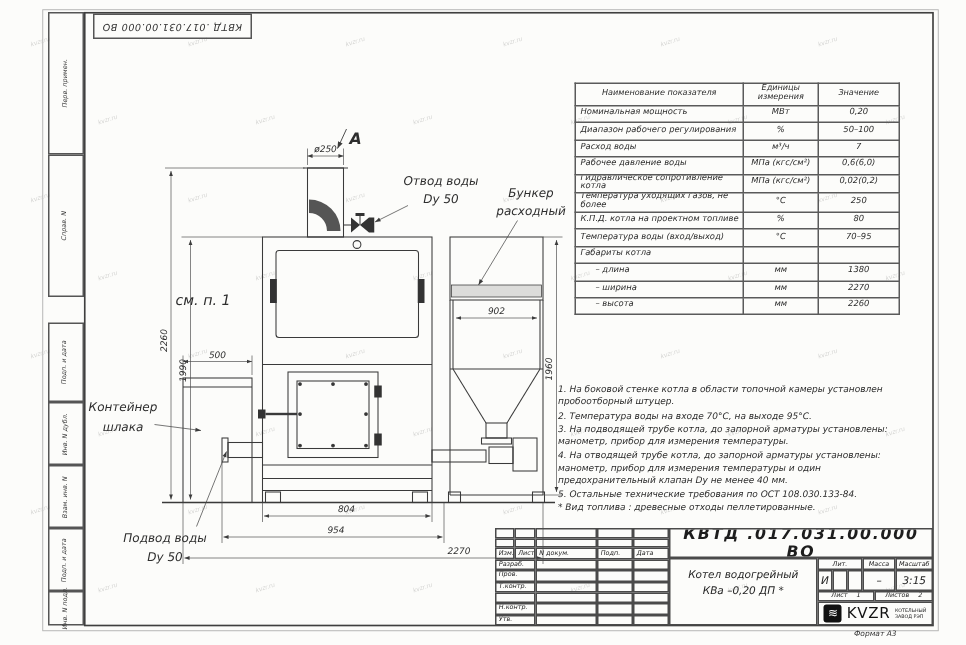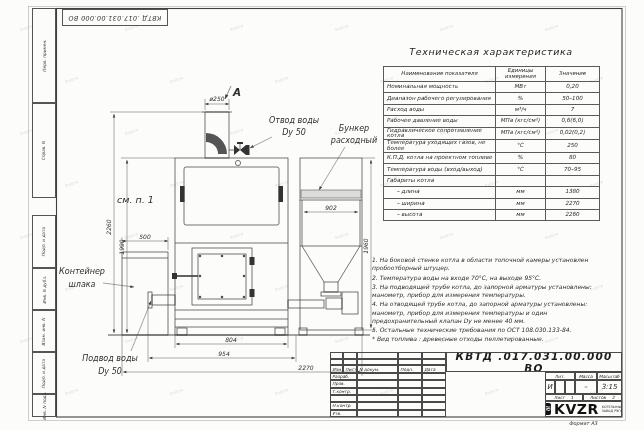--- a/index.html
+++ b/index.html
@@ -39,21 +39,21 @@
   .cell{position:absolute;border:0.5px solid #4a4a4a;font-size:4.3px;color:#222;
         display:flex;align-items:center;overflow:hidden;}
   .cc{justify-content:center;text-align:center;}
   .doc-num{font-size:10.5px;font-weight:600;letter-spacing:1.2px;color:#1d1d1d;}
   .prod{flex-direction:column;justify-content:flex-start;padding-top:5px;font-size:7px;line-height:1.5;color:#1f1f1f;}
   .bigv{font-size:7px;}
   .sheetcell{gap:6px;justify-content:center;}
   .logo-cell{display:flex;align-items:center;justify-content:center;gap:3px;font-style:normal;}
   .logo-mark{width:12px;height:12px;background:#111;border-radius:2px;color:#fff;display:flex;
              align-items:center;justify-content:center;font-size:8px;line-height:1;}
-  .logo-word{font-size:14px;font-weight:bold;letter-spacing:.5px;color:#111;}
+  .logo-word{font-size:10px;font-weight:normal;letter-spacing:.5px;color:#111;}
   .logo-sub{font-size:3.2px;line-height:1.3;color:#222;text-transform:uppercase;}
   .fmt{position:absolute;left:545px;top:419.5px;width:77px;text-align:center;
        font-size:5px;font-style:italic;color:#333;}
 </style>
 </head>
 <body>
 
 <div class="page">
 
   <div id="wm-layer">
@@ -269,21 +269,20 @@
       <span>Взам. инв. N</span>
     </div>
   <div class="strip" style="top:352px;height:42px;">
       <span>Подп. и дата</span>
     </div>
   <div class="strip" style="top:394px;height:23px;">
       <span>Инв. N подл.</span>
     </div>
 
   <div class="spec">
-    <div class="spec-title">Техническая характеристика</div>
     <table class="spec-t">
       <colgroup>
           <col class="c1">
           <col class="c2">
           <col class="c3">
         </colgroup>
       <thead>
         <tr>
           <th>Наименование показателя</th>
           <th>Единицы измерения</th>
@@ -404,20 +403,24 @@
         <div class="cell" style="left: 68px; top: 50.32px; width: 24px; height: 7.33px; justify-content: center; padding-left: 0px; font-size: 4.3px;"></div>
         <div class="cell" style="left: 92px; top: 50.32px; width: 24px; height: 7.33px; justify-content: center; padding-left: 0px; font-size: 4.3px;"></div>
         <div class="cell" style="left: 0px; top: 57.65px; width: 27px; height: 7.33px; justify-content: flex-start; padding-left: 1.5px; font-size: 4.3px;">Утв.</div>
         <div class="cell" style="left: 27px; top: 57.65px; width: 41px; height: 7.33px; justify-content: center; padding-left: 0px; font-size: 4.3px;"></div>
         <div class="cell" style="left: 68px; top: 57.65px; width: 24px; height: 7.33px; justify-content: center; padding-left: 0px; font-size: 4.3px;"></div>
         <div class="cell" style="left: 92px; top: 57.65px; width: 24px; height: 7.33px; justify-content: center; padding-left: 0px; font-size: 4.3px;"></div>
       </div>
 
     <div class="cell cc doc-num" style="left:116px;top:0;width:176px;height:20px;">КВТД .017.031.00.000  ВО</div>
 
+    <div class="cell cc prod" style="left:116px;top:20px;width:99px;height:45px;">
+      <span>Котел водогрейный</span>
+      <span>КВа –0,20  ДП *</span>
+    </div>
 
     <div class="cell cc" style="left:215px;top:20px;width:30px;height:8px;">Лит.</div>
     <div class="cell cc" style="left:245px;top:20px;width:22px;height:8px;">Масса</div>
     <div class="cell cc" style="left:267px;top:20px;width:25px;height:8px;">Масштаб</div>
 
     <div class="cell cc bigv" style="left:215px;top:28px;width:10px;height:14px;">И</div>
     <div class="cell" style="left:225px;top:28px;width:10px;height:14px;"></div>
     <div class="cell" style="left:235px;top:28px;width:10px;height:14px;"></div>
     <div class="cell cc bigv" style="left:245px;top:28px;width:22px;height:14px;">–</div>
     <div class="cell cc bigv" style="left:267px;top:28px;width:25px;height:14px;">3:15</div>

